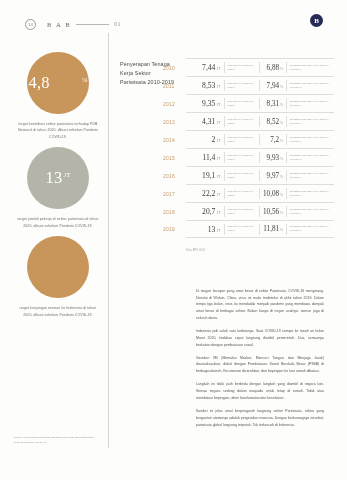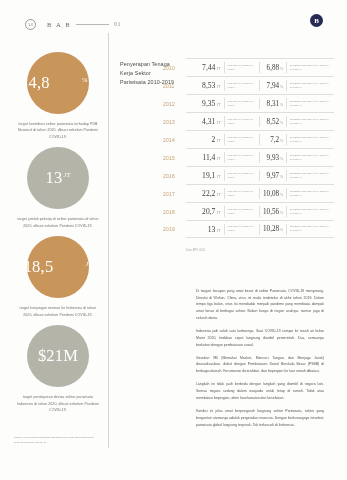--- a/index.html
+++ b/index.html
@@ -152,30 +152,23 @@
       </div>
       <div class="stat">
         <div class="stat-bubble bub-grey" style="background: rgb(180, 181, 168);">
           <span class="big">13</span>
           <span class="sup">JT</span>
         </div>
         <div class="stat-cap">target jumlah pekerja di sektor pariwisata di tahun 2020, dibuat sebelum Pandemi COVID-19.</div>
       </div>
       <div class="stat">
         <div class="stat-bubble bub-gold" style="background: rgb(200, 149, 90);">
-          <span class="big">18,5</span>
           <span class="sup">JT</span>
         </div>
         <div class="stat-cap">target kunjungan wisman ke Indonesia di tahun 2020, dibuat sebelum Pandemi COVID-19.</div>
-      </div>
-      <div class="stat">
-        <div class="stat-bubble bub-grey" style="background: rgb(180, 181, 168);">
-          <span class="big">$21M</span>
-        </div>
-        <div class="stat-cap">target pendapatan devisa sektor pariwisata Indonesia di tahun 2020, dibuat sebelum Pandemi COVID-19.</div>
       </div>
     </div>
 
   <div class="foot-note">Sumber: Kementerian Pariwisata dan Ekonomi Kreatif, target ditetapkan sebelum Pandemi COVID-19.</div>
 
   <div class="chart-wrap">
     <div class="chart-title">Penyerapan Tenaga Kerja Sektor Pariwisata 2010-2019</div>
     <div class="chart-rows">
         <div class="crow">
           <div class="c-year">2010</div>
@@ -266,21 +259,21 @@
           <div class="c-pct"><span>10,56</span><span class="u">%</span></div>
           <div class="c-sep"></div>
           <div class="c-lab2">PERSENTASE TERHADAP TENAGA NASIONAL</div>
         </div>
         <div class="crow">
           <div class="c-year">2019</div>
           <div class="c-val"><span>13</span><span class="u">JT</span></div>
           <div class="c-sep"></div>
           <div class="c-lab">PENYERAPAN TENAGA KERJA</div>
           <div class="c-sep"></div>
-          <div class="c-pct"><span>10,28</span><span class="u">%</span></div>
+          <div class="c-pct"><span>11,81</span><span class="u">%</span></div>
           <div class="c-sep"></div>
           <div class="c-lab2">PERSENTASE TERHADAP TENAGA NASIONAL</div>
         </div>
       </div>
     <div class="chart-src">Data BPS 2020</div>
   </div>
 
   <div class="body-copy">
     <p>Di teagori harapan yang amat besar di sektor Pariwisata, COVID-19 menyerang. Dimulai di Wuhan, China, virus ini mulai terdeteksi di akhir tahun 2019. Dalam tempo tiga bulan, virus itu mendadak menjadi pandemi yang membawa dampak amat besar di berbagai sektor. Bukan hanya di negeri asalnya, namun juga di seluruh dunia.</p>
     <p>Indonesia jadi salah satu korbannya. Saat COVID-19 sampai ke tanah air bulan Maret 2020, tindakan cepat langsung diambil pemerintah. Dua, semuanya berkaitan dengan pembatasan sosial.</p>

